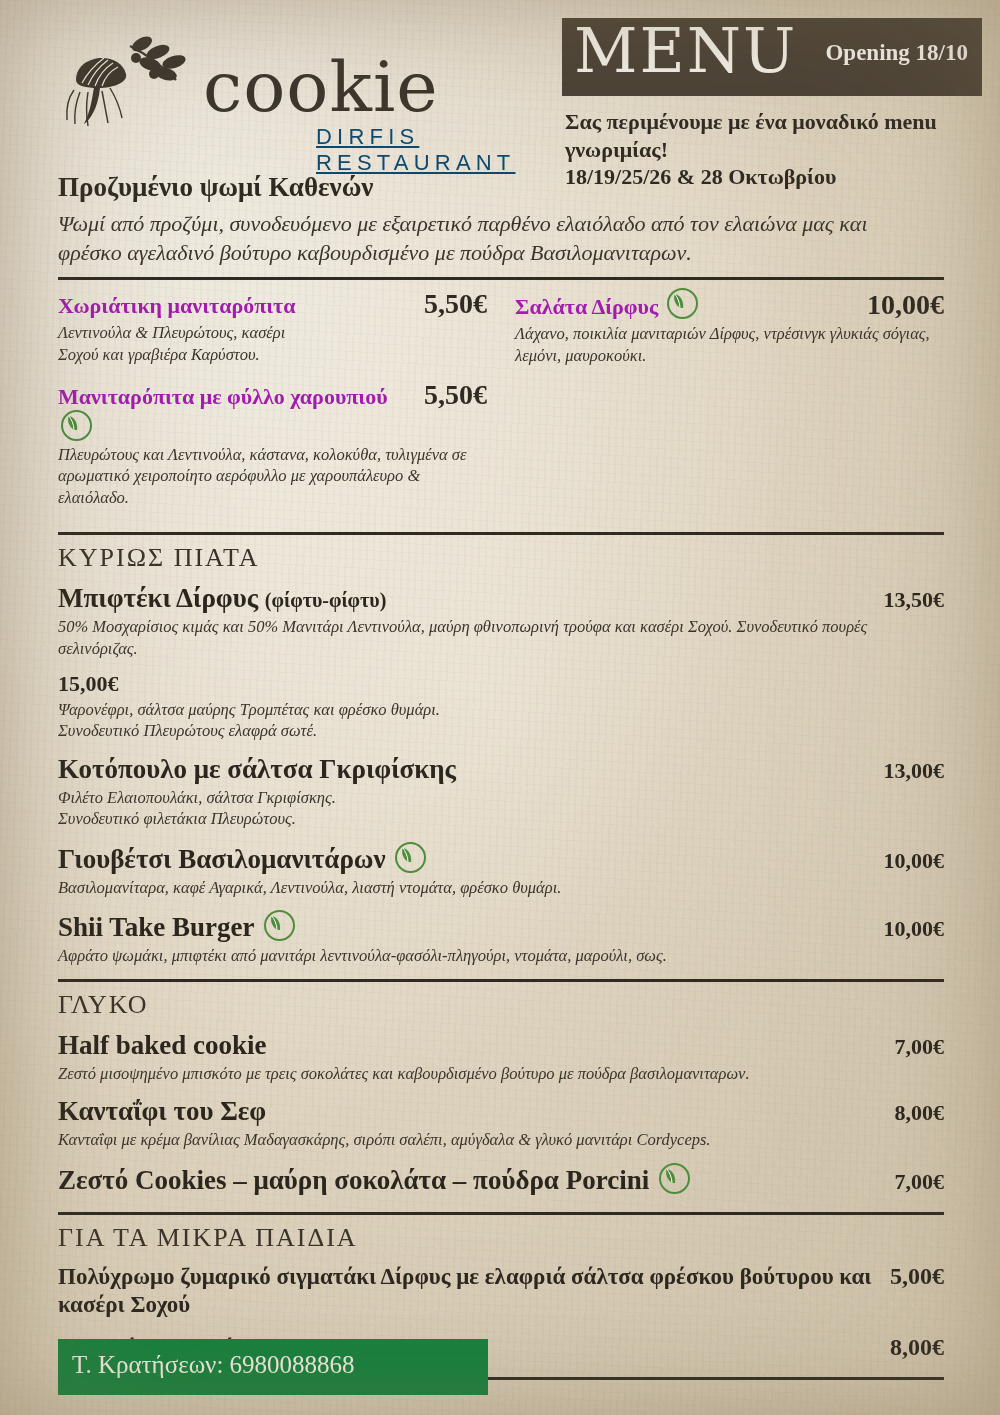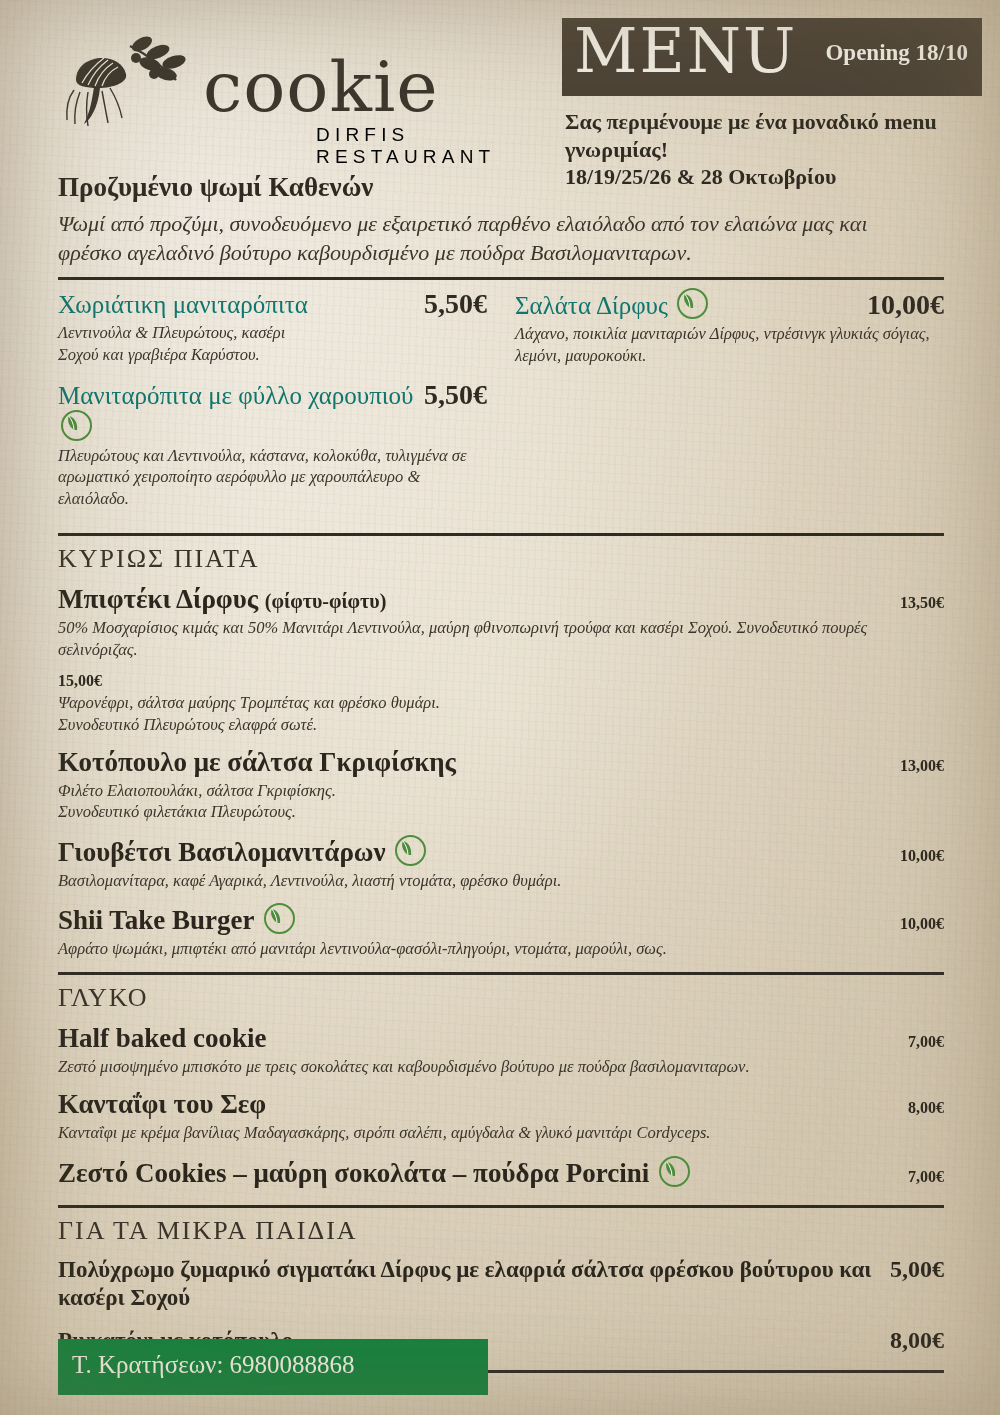--- a/index.html
+++ b/index.html
@@ -40,22 +40,23 @@
     position:absolute;left:58px;top:28px;width:470px;height:120px;
   }
   .logo-mark{position:absolute;left:0;top:0;width:150px;height:100px;}
   .logo-word{
     position:absolute;left:145px;top:18px;
     font-size:70px;letter-spacing:1px;color:#3b352c;
     font-family:"DejaVu Serif", serif;font-weight:400;
   }
   .logo-sub{
     position:absolute;left:258px;top:96px;
-    font-size:19px;letter-spacing:5.2px;color:#000000;
+    font-size:22px;letter-spacing:5.2px;color:#0c4a6e;
     font-family:"Liberation Sans", sans-serif;
+    text-decoration:underline;
   }
 
   .menu-box{
     position:absolute;left:562px;top:18px;width:420px;height:78px;
     background:#4b4236;
   }
   .menu-title{
     position:absolute;left:12px;top:-4px;
     font-size:62px;color:#f3efe6;letter-spacing:2px;
     font-family:"DejaVu Serif", serif;
@@ -74,34 +75,34 @@
   
   .content{position:absolute;left:58px;top:172px;width:886px;}
   .rule{height:3px;background:#2f2a22;margin:10px 0 8px;}
 
   .bread-title{font-size:27px;font-weight:bold;color:#2f2a22;margin:0 0 6px;}
   .bread-desc{font-size:22px;font-style:italic;line-height:1.32;color:#3a342b;width:860px;}
 
   .cols{display:flex;gap:28px;margin-top:4px;}
   .col{width:430px;}
   .item-row{display:flex;align-items:baseline;justify-content:space-between;gap:8px;}
-  .item-name{font-size:25px;font-weight:normal;color:#0f766e;line-height:1.18;}
+  .item-name{font-size:22px;font-weight:bold;color:#a21caf;line-height:1.18;}
   .item-price{font-size:28px;font-weight:bold;color:#2f2a22;white-space:nowrap;}
   .item-desc{font-size:16.5px;font-style:italic;line-height:1.3;color:#3a342b;margin:2px 0 14px;}
 
   .section-head{
     font-size:26px;letter-spacing:2px;color:#3a3329;margin:4px 0 10px;
     font-family:"Liberation Serif", serif;
   }
 
   .main-item{margin-bottom:4px;}
   .main-row{display:flex;align-items:baseline;justify-content:space-between;}
   .main-name{font-size:27px;font-weight:bold;color:#2b261e;}
   .main-name .small{font-size:20px;font-weight:bold;}
-  .main-price{font-size:16px;font-weight:bold;color:#2b261e;}
+  .main-price{font-size:22px;font-weight:bold;color:#2b261e;}
   .main-desc{font-size:16.5px;font-style:italic;line-height:1.3;color:#3a342b;margin:2px 0 12px;}
 
   
   .veg{
     display:inline-block;width:27px;height:27px;border-radius:50%;
     border:2.5px solid #4e8d3c;position:relative;vertical-align:-5px;margin:0 3px;
   }
   .veg svg{position:absolute;left:2px;top:2px;}
 
   .footer{

